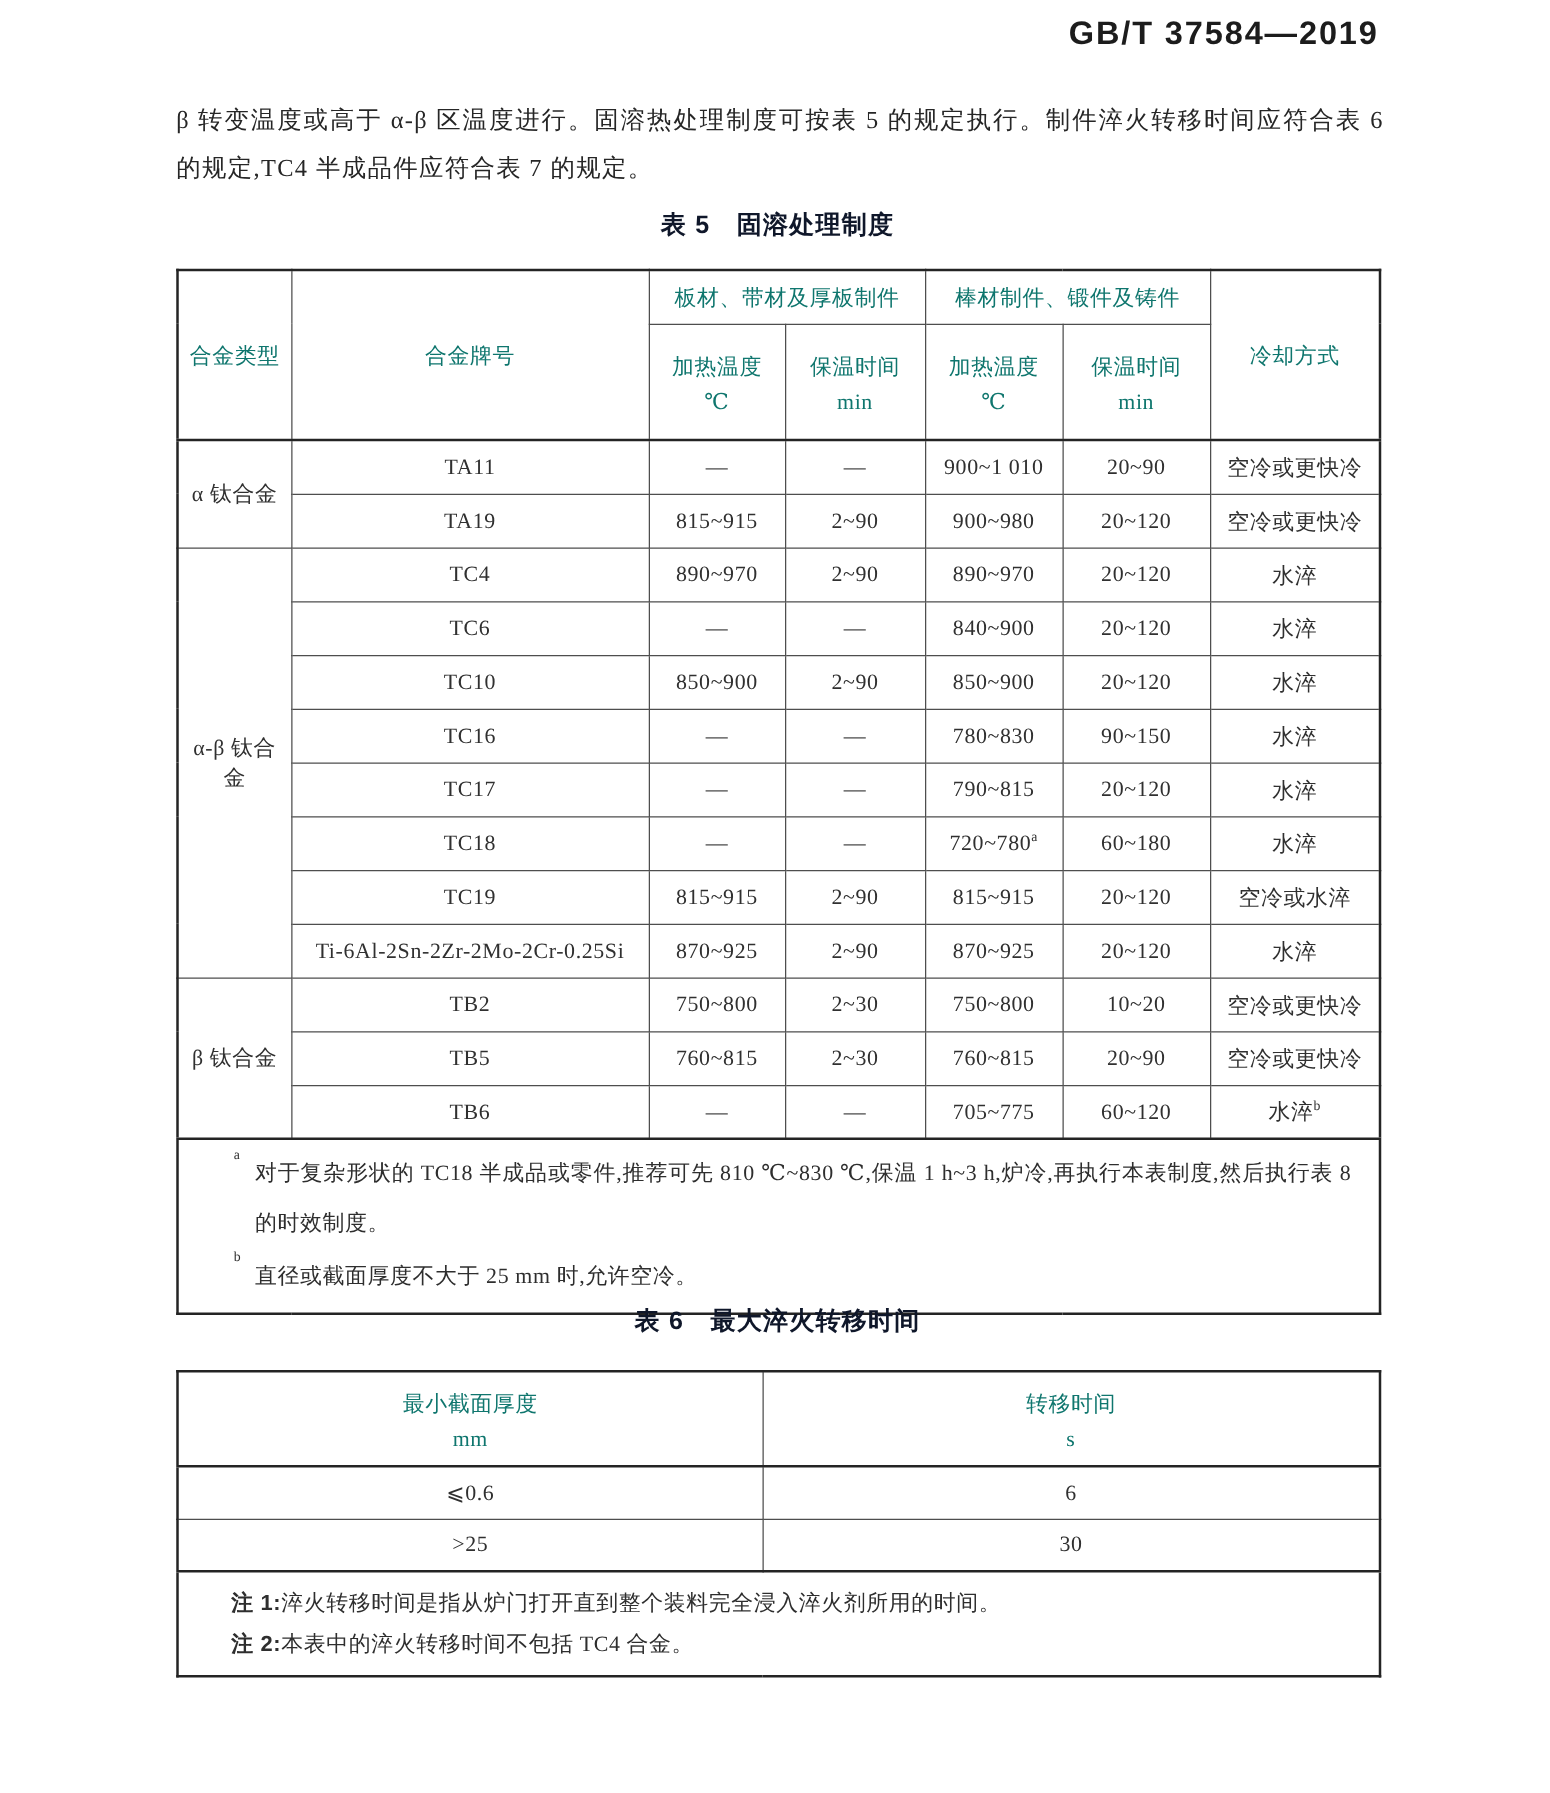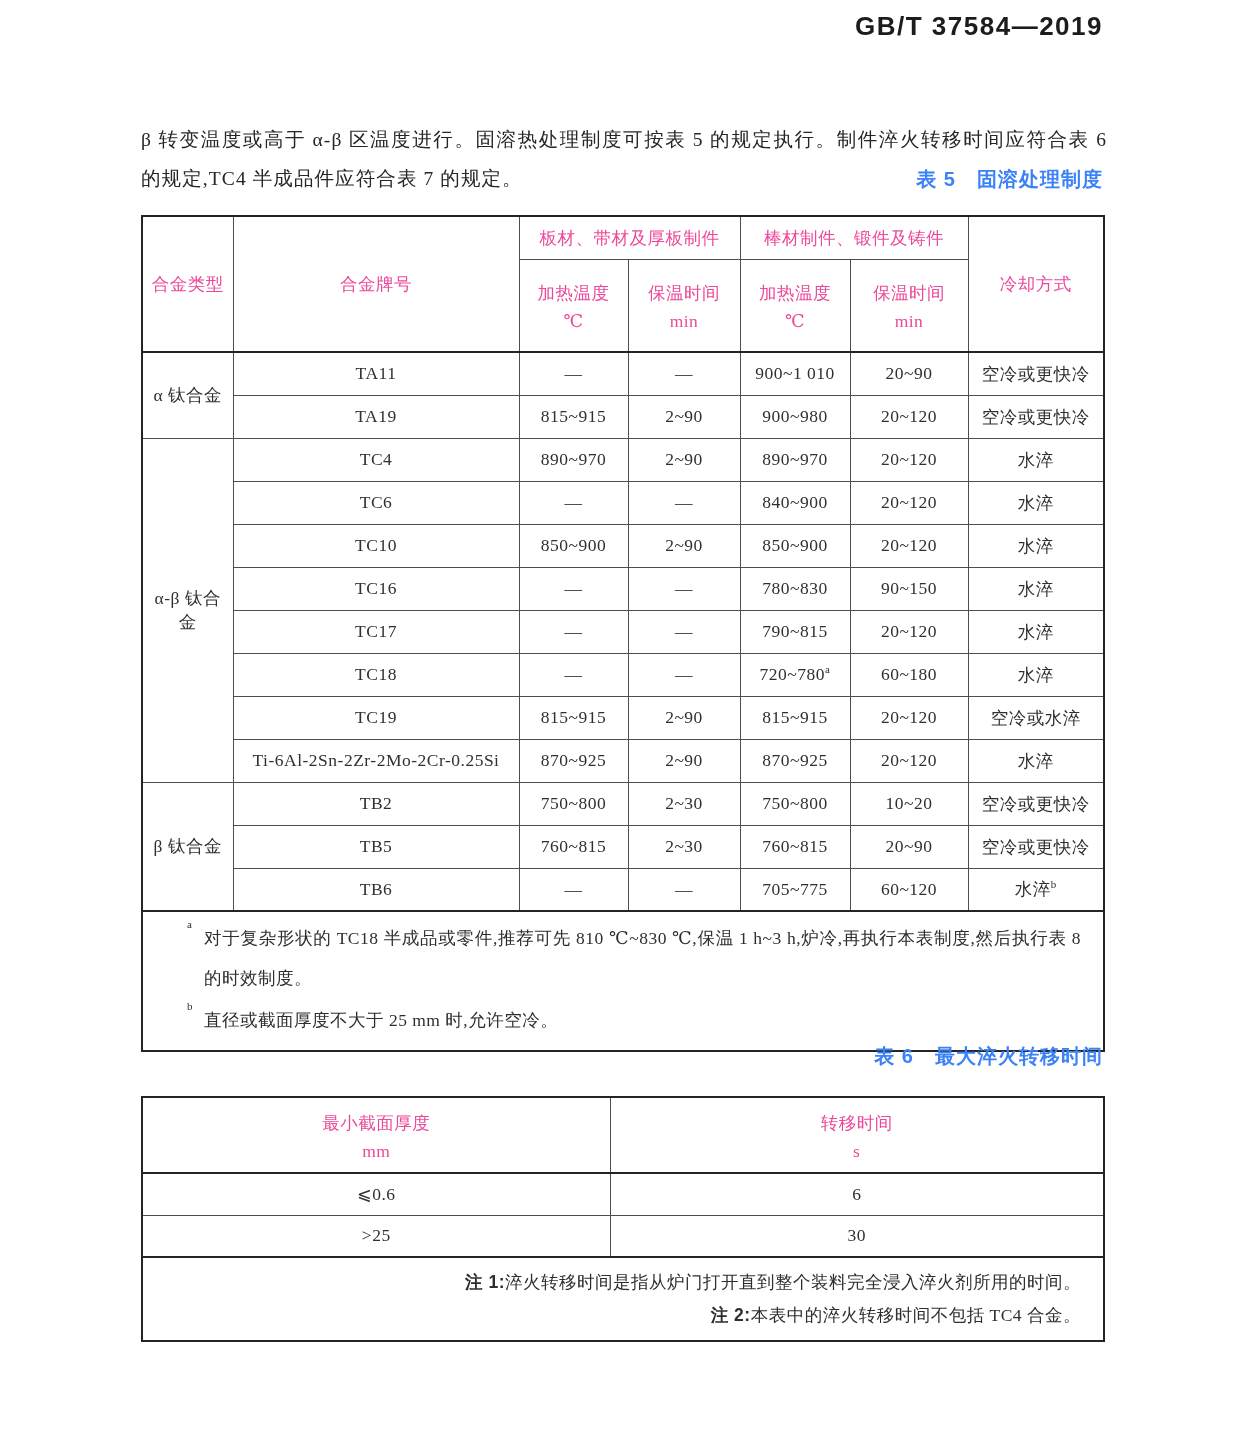--- a/index.html
+++ b/index.html
@@ -14,26 +14,26 @@
   .doc-number {
     position: absolute; top: 11px; left: 141px; width: 962px;
     text-align: right; font-size: 26px; font-weight: bold;
     letter-spacing: 1.5px; color: #1c1c1c;
     font-family: "Liberation Sans", "DejaVu Sans", sans-serif;
   }
 
   .intro {
     position: absolute; top: 78px; left: 141px; width: 966px;
     font-size: 19.5px; line-height: 38.5px; letter-spacing: 1.1px;
-    text-align: justify; color: #262626; margin-top: 43px;
+    text-align: justify; color: #262626;
   }
 
   .table-caption {
-    position: absolute; left: 141px; width: 962px; text-align: right;
-    font-weight: bold; font-size: 20px; color: #3b82f6;
+    position: absolute; left: 141px; width: 962px; text-align: center;
+    font-weight: bold; font-size: 20px; color: #0f172a;
     font-family: "Liberation Sans", "DejaVu Sans", sans-serif;
     letter-spacing: 1px;
   }
   #t5-caption { top: 166px; }
   #t6-caption { top: 1043px; }
 
   table {
     border-collapse: collapse; table-layout: fixed;
     width: 962px; position: absolute; left: 141px;
     border: 2px solid #242424;
@@ -42,42 +42,42 @@
   #table5 { top: 215px; }
   #table6 { top: 1096px; border-radius: 17px; }
 
   th, td {
     border: 1px solid #4e4e4e;
     text-align: center; vertical-align: middle;
     font-weight: normal; padding: 0 4px;
     letter-spacing: 0.5px;
     overflow: hidden;
   }
-  thead th { color: #ec4899; }
+  thead th { color: #0f766e; }
   #table5 thead tr.group-row th { height: 43px; }
   #table5 thead tr.sub-row th { height: 93px; }
   #table5 tbody tr { height: 43px; }
   #table5 thead { border-bottom: 2px solid #242424; }
   #table5 tfoot td { border-top: 2px solid #242424; height: 106px; text-align: left; }
 
   .unit-line { line-height: 27px; }
   .label-line { line-height: 30px; padding-top: 2px; }
 
   .group-cell { letter-spacing: 0.5px; margin-left: 18px; }
   sup { font-size: 11px; line-height: 0; }
 
   .t5-notes { padding: 6px 18px 10px 40px; }
   .t5-note { position: relative; padding-left: 17px; font-size: 17.5px; line-height: 40px; color: #2e2e2e; text-align: justify; }
   .t5-note .note-marker { position: absolute; left: 0; top: 6px; font-size: 11px; }
   .t5-note + .t5-note { margin-top: 2px; }
 
   #table6 thead { border-bottom: 2px solid #242424; }
   #table6 thead th { height: 76px; }
   #table6 tbody tr { height: 42px; }
-  #table6 tfoot td { border-top: 2px solid #242424; height: 72px; text-align: right; }
+  #table6 tfoot td { border-top: 2px solid #242424; height: 72px; text-align: left; }
   .t6-notes { padding: 8px 18px 8px 38px; }
   .t6-note { font-size: 17.5px; line-height: 33px; color: #2e2e2e; }
   .note-label { font-weight: bold; font-family: "Liberation Sans", "DejaVu Sans", sans-serif; letter-spacing: 0.5px; }
 </style>
 </head>
 <body>
 
 <div class="doc-number">GB/T 37584—2019</div>
 
 <p class="intro">β 转变温度或高于 α-β 区温度进行。固溶热处理制度可按表 5 的规定执行。制件淬火转移时间应符合表 6 的规定,TC4 半成品件应符合表 7 的规定。</p>

